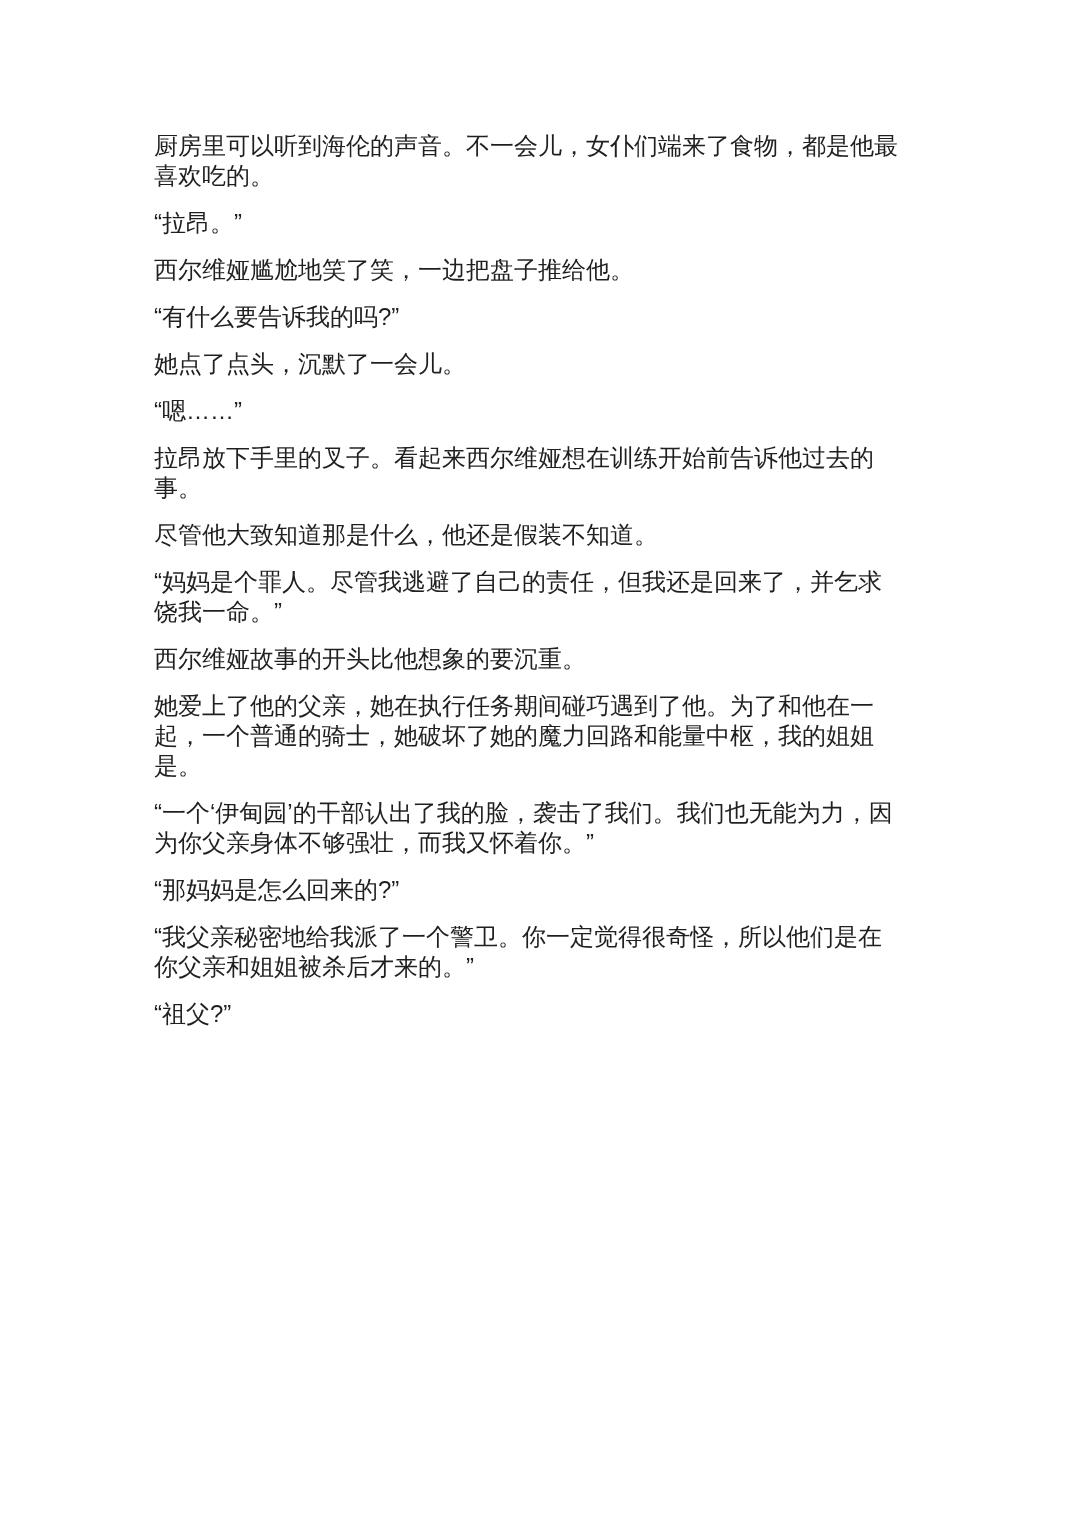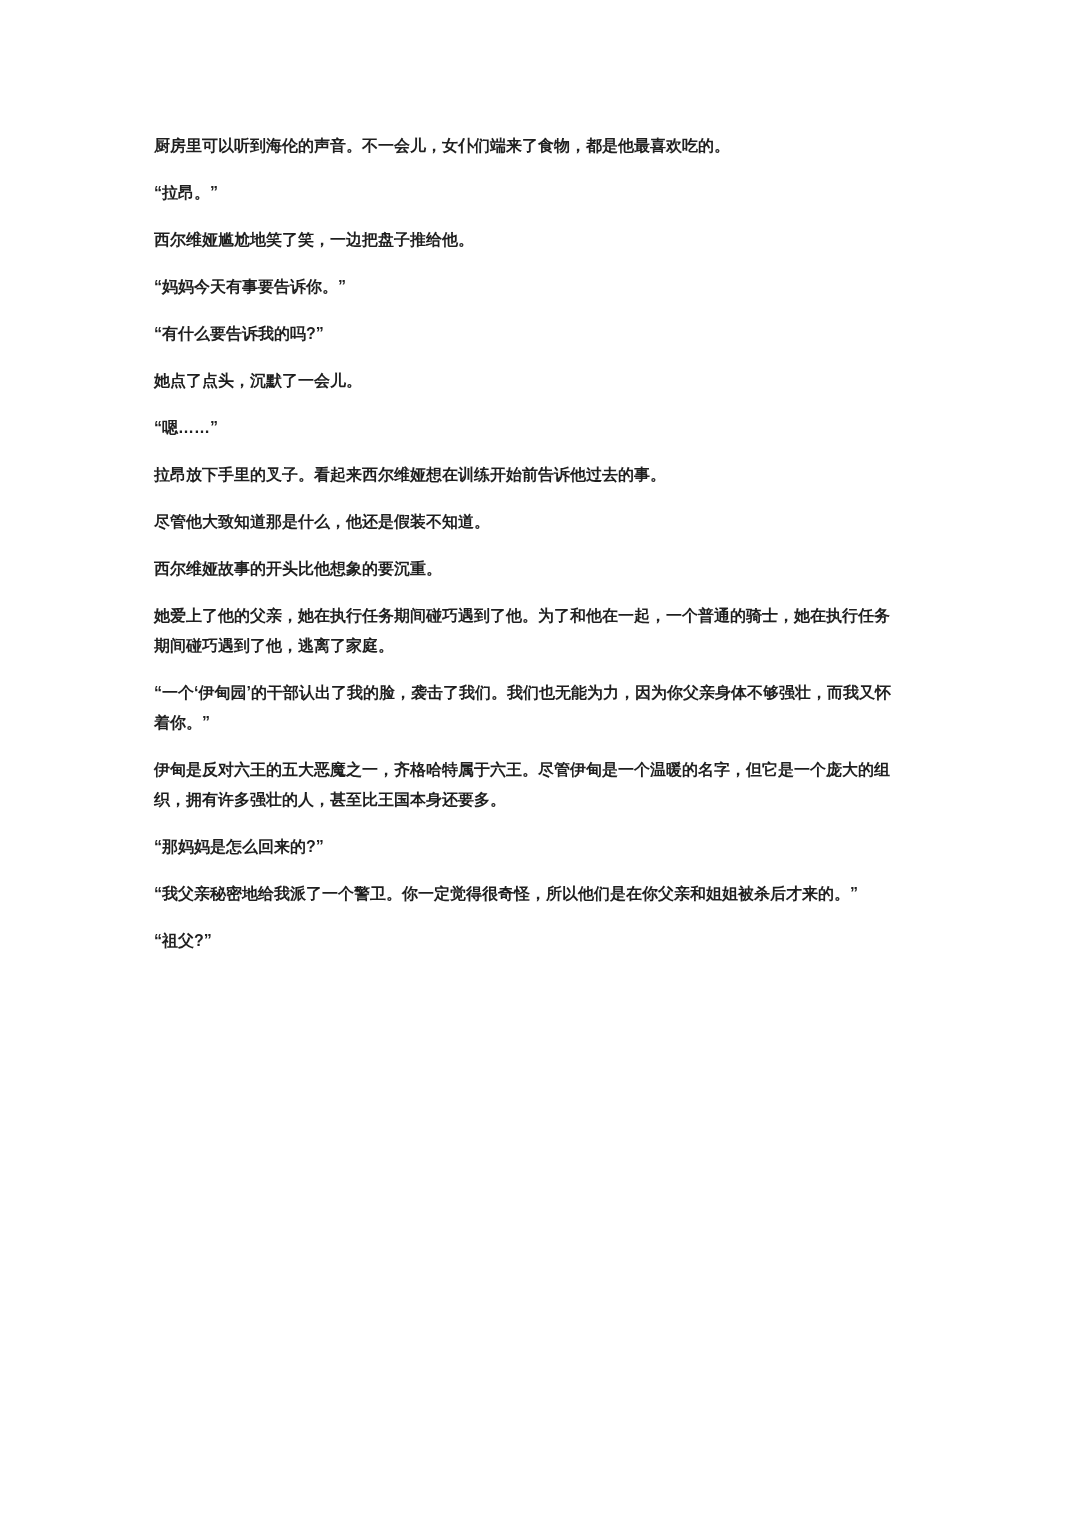--- a/index.html
+++ b/index.html
@@ -19,45 +19,44 @@
     height: 1519px;
     padding: 131px 154px 0 154px;
     background: #ffffff;
   }
   .reader-content {
     width: 766px;
   }
   .reader-content p {
     margin: 0 16px 17px 0;
     padding: 0;
-    font-size: 16px;
+    font-size: 24px;
     line-height: 30px;
     color: #1f1f1f;
     text-align: left;
     word-break: break-all;
     overflow-wrap: break-word;
-    font-weight: 700;
+    font-weight: 400;
   }
 </style>
 </head>
 <body>
 
 <div class="reader-page">
   <div class="reader-content">
 
   <p>厨房里可以听到海伦的声音。不一会儿，女仆们端来了食物，都是他最喜欢吃的。</p>
       <p>“拉昂。”</p>
       <p>西尔维娅尴尬地笑了笑，一边把盘子推给他。</p>
-      <p>“妈妈今天有事要告诉你。”</p>
       <p>“有什么要告诉我的吗?”</p>
       <p>她点了点头，沉默了一会儿。</p>
       <p>“嗯……”</p>
       <p>拉昂放下手里的叉子。看起来西尔维娅想在训练开始前告诉他过去的事。</p>
       <p>尽管他大致知道那是什么，他还是假装不知道。</p>
+      <p>“妈妈是个罪人。尽管我逃避了自己的责任，但我还是回来了，并乞求饶我一命。”</p>
       <p>西尔维娅故事的开头比他想象的要沉重。</p>
-      <p>她爱上了他的父亲，她在执行任务期间碰巧遇到了他。为了和他在一起，一个普通的骑士，她在执行任务期间碰巧遇到了他，逃离了家庭。</p>
+      <p>她爱上了他的父亲，她在执行任务期间碰巧遇到了他。为了和他在一起，一个普通的骑士，她破坏了她的魔力回路和能量中枢，我的姐姐是。</p>
       <p>“一个‘伊甸园’的干部认出了我的脸，袭击了我们。我们也无能为力，因为你父亲身体不够强壮，而我又怀着你。”</p>
-      <p>伊甸是反对六王的五大恶魔之一，齐格哈特属于六王。尽管伊甸是一个温暖的名字，但它是一个庞大的组织，拥有许多强壮的人，甚至比王国本身还要多。</p>
       <p>“那妈妈是怎么回来的?”</p>
       <p>“我父亲秘密地给我派了一个警卫。你一定觉得很奇怪，所以他们是在你父亲和姐姐被杀后才来的。”</p>
       <p>“祖父?”</p>
     </div>
 </div>
 
 </body></html>

